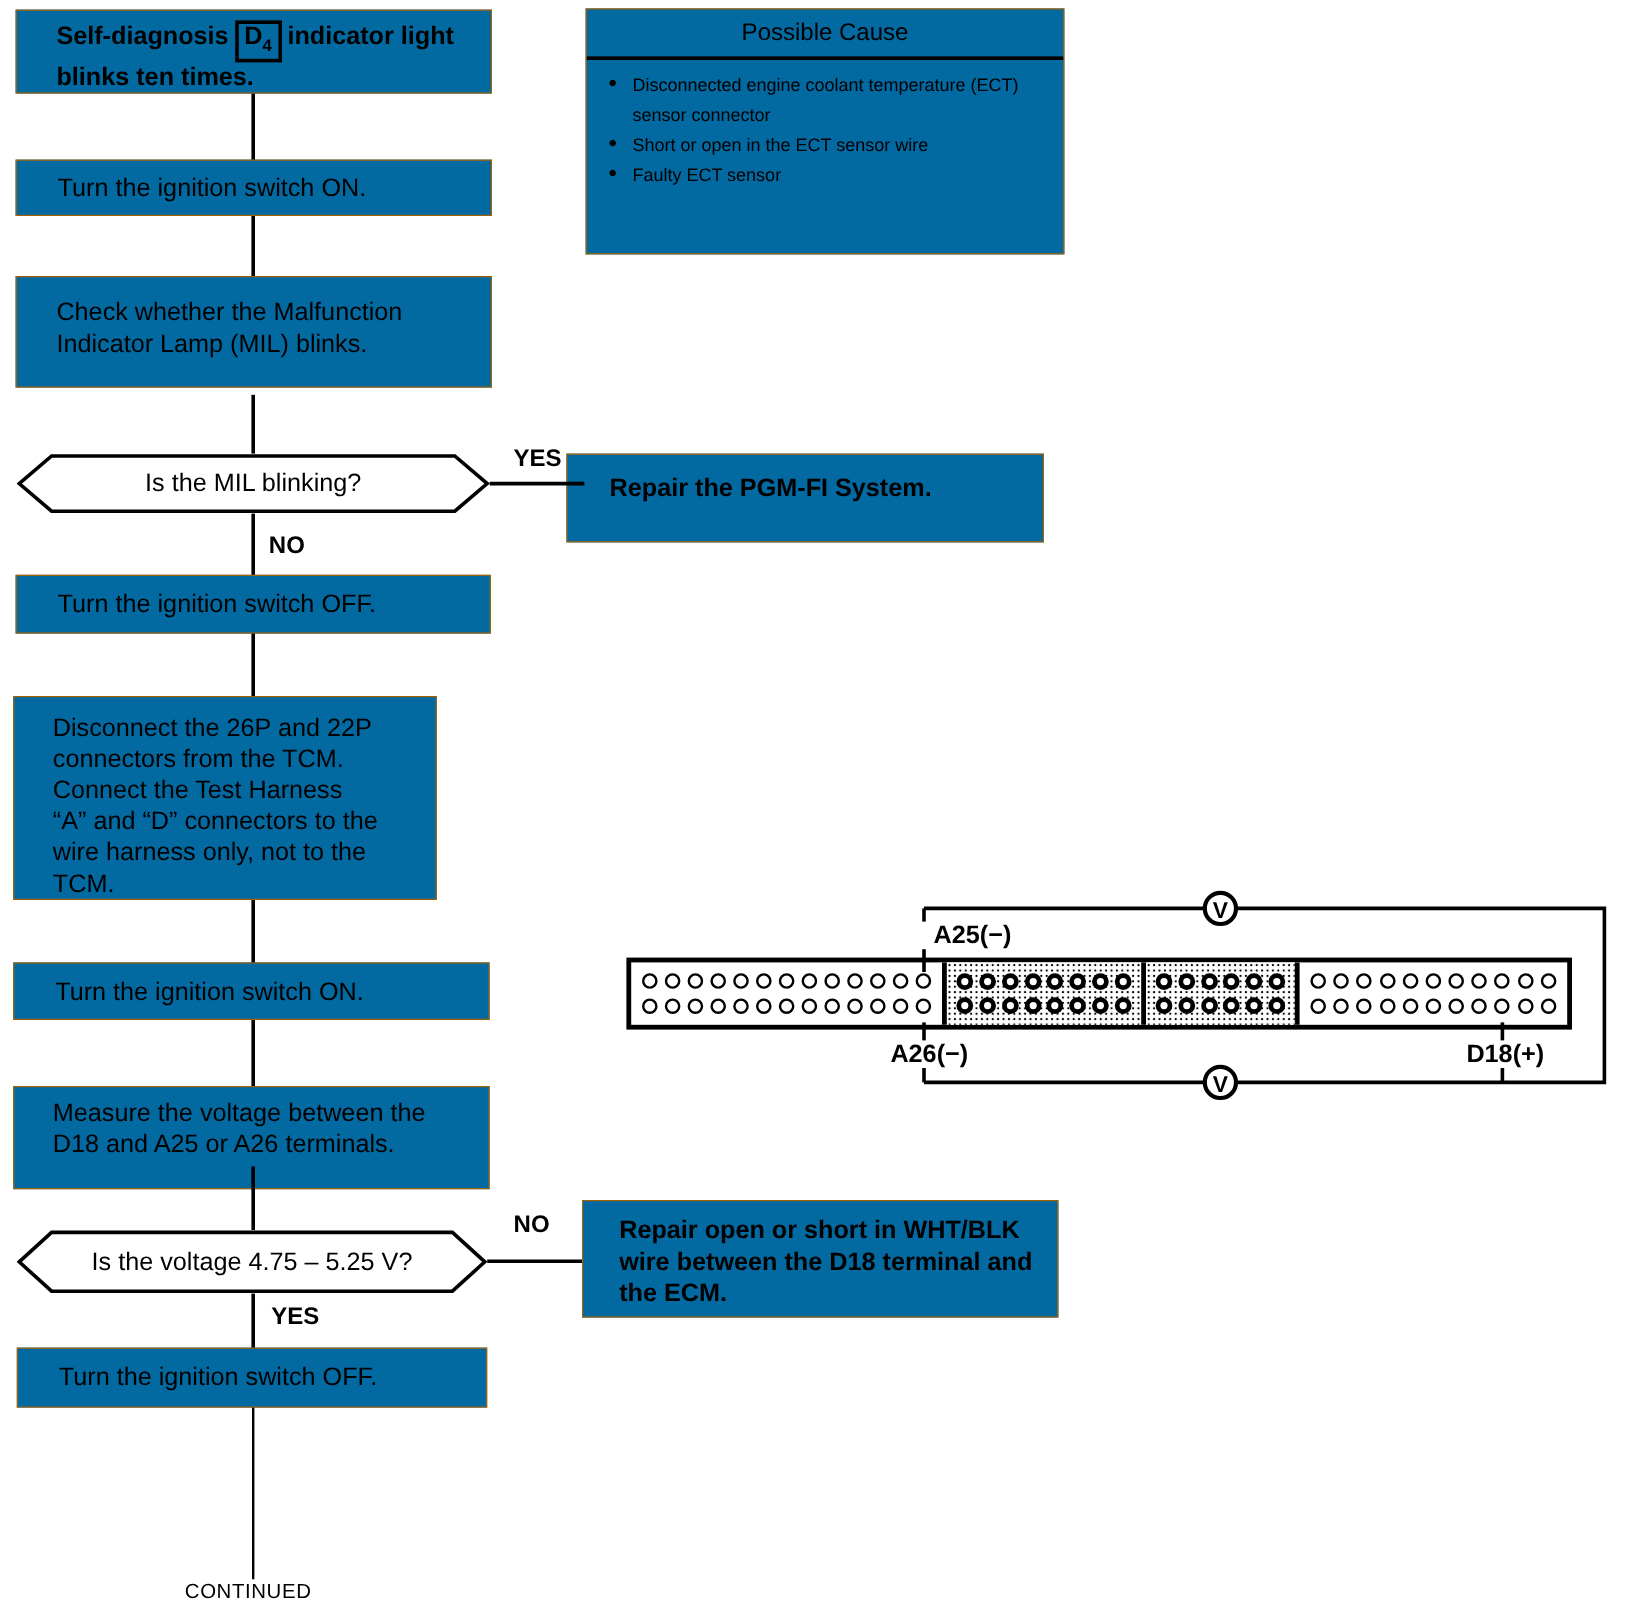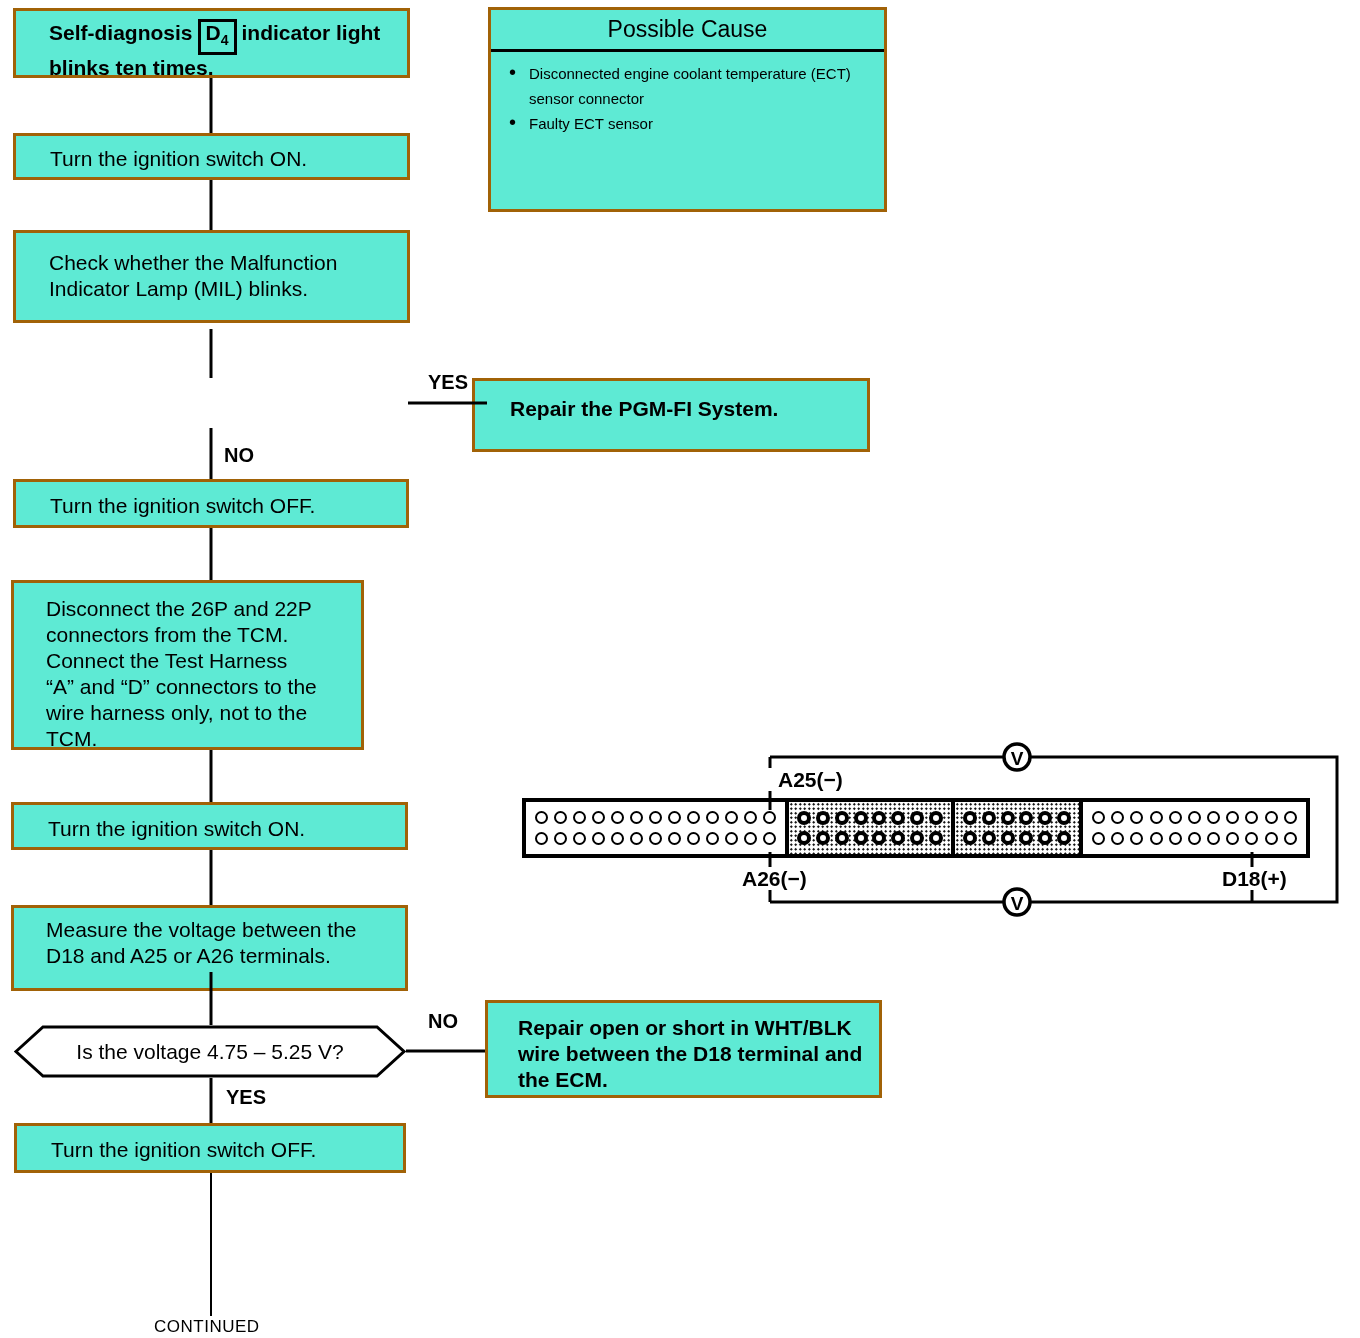--- a/index.html
+++ b/index.html
@@ -1,38 +1,38 @@
 <!DOCTYPE html>
 <html><head>
 <meta charset="utf-8">
 <style>
   html,body { margin:0; padding:0; background:#fff; }
   #canvas {
     position:relative; width:1360px; height:1338px; background:#fff;
     font-family:"Liberation Sans", sans-serif; color:#000;
   }
   .pbox {
-    position:absolute; background:#5eead4; border:3px solid #a16207;
+    position:absolute; background:#0369a1; border:1px solid #a16207;
     box-sizing:border-box; font-size:21px; line-height:26px; color:#000;
   }
   
   #box-start      { left:13px;  top:8px;    width:397px; height:70px;  padding:8px 10px 0 33px; font-weight:bold; }
   #box-ign-on-1   { left:13px;  top:133px;  width:397px; height:47px;  padding:10px 8px 0 34px; }
   #box-check-mil  { left:13px;  top:230px;  width:397px; height:93px;  padding:17px 18px 0 33px; }
   #box-repair-pgmfi{ left:472px; top:378px; width:398px; height:74px;  padding:15px 8px 0 35px; font-weight:bold; }
   #box-ign-off-1  { left:13px;  top:479px;  width:396px; height:49px;  padding:11px 8px 0 34px; }
   #box-disconnect { left:11px;  top:580px;  width:353px; height:170px; padding:13px 44px 0 32px; }
   #box-ign-on-2   { left:11px;  top:802px;  width:397px; height:48px;  padding:11px 8px 0 34px; }
   #box-measure    { left:11px;  top:905px;  width:397px; height:86px;  padding:9px 12px 0 32px; }
   #box-repair-wht { left:485px; top:1000px; width:397px; height:98px;  padding:12px 10px 0 30px; font-weight:bold; }
   #box-ign-off-2  { left:14px;  top:1123px; width:392px; height:50px;  padding:11px 8px 0 34px; }
   #box-disconnect p { margin:0; }
   
   #possible-cause { left:488px; top:7px; width:399px; height:205px; padding:0; }
-  #pc-title { border-bottom:3px solid #000; height:39px; line-height:39px; text-align:center; font-size:23px; }
+  #pc-title { border-bottom:3px solid #000; height:39px; line-height:39px; text-align:center; font-size:20px; }
   #pc-list  { margin:0; padding:9px 26px 0 16px; list-style:none; }
   #pc-list li { position:relative; padding-left:22px; font-size:15px; line-height:25px; margin:0; }
   #pc-list li::before { content:"\2022"; position:absolute; left:2px; top:-1px; font-size:20px; }
   
   .hex { position:absolute; }
   .hex svg { position:absolute; left:0; top:0; }
   .hex-label {
     position:absolute; left:0; top:0; width:100%; height:100%;
     display:flex; align-items:center; justify-content:center;
     font-size:21px; color:#000;
@@ -84,27 +84,34 @@
 <div id="canvas">
 
   <div class="pbox" id="box-start">
     <span>Self-diagnosis</span><span class="badge"><span>D</span><sub>4</sub></span><span>indicator light blinks ten times.</span>
   </div>
 
   <div class="pbox" id="possible-cause">
     <div id="pc-title">Possible Cause</div>
     <ul id="pc-list">
       <li>Disconnected engine coolant temperature (ECT) sensor connector</li>
+      <li>Short or open in the ECT sensor wire</li>
       <li>Faulty ECT sensor</li>
     </ul>
   </div>
 
   <div class="pbox" id="box-ign-on-1">Turn the ignition switch ON.</div>
   <div class="pbox" id="box-check-mil">Check whether the Malfunction Indicator Lamp (MIL) blinks.</div>
 
+  <div class="hex" id="hex-mil">
+    <svg width="394" height="50" viewBox="0 0 394 50">
+      <polygon points="2,25 29,2 365,2 392,25 365,48 29,48" fill="#fff" stroke="#000" stroke-width="3"></polygon>
+    </svg>
+    <span class="hex-label">Is the MIL blinking?</span>
+  </div>
 
   <div class="pbox" id="box-repair-pgmfi">Repair the PGM-FI System.</div>
   <div class="pbox" id="box-ign-off-1">Turn the ignition switch OFF.</div>
 
   <div class="pbox" id="box-disconnect">
     <p>Disconnect the 26P and 22P connectors from the TCM.</p>
     <p>Connect the Test Harness “A” and “D” connectors to the wire harness only, not to the TCM.</p>
   </div>
 
   <div class="pbox" id="box-ign-on-2">Turn the ignition switch ON.</div>

